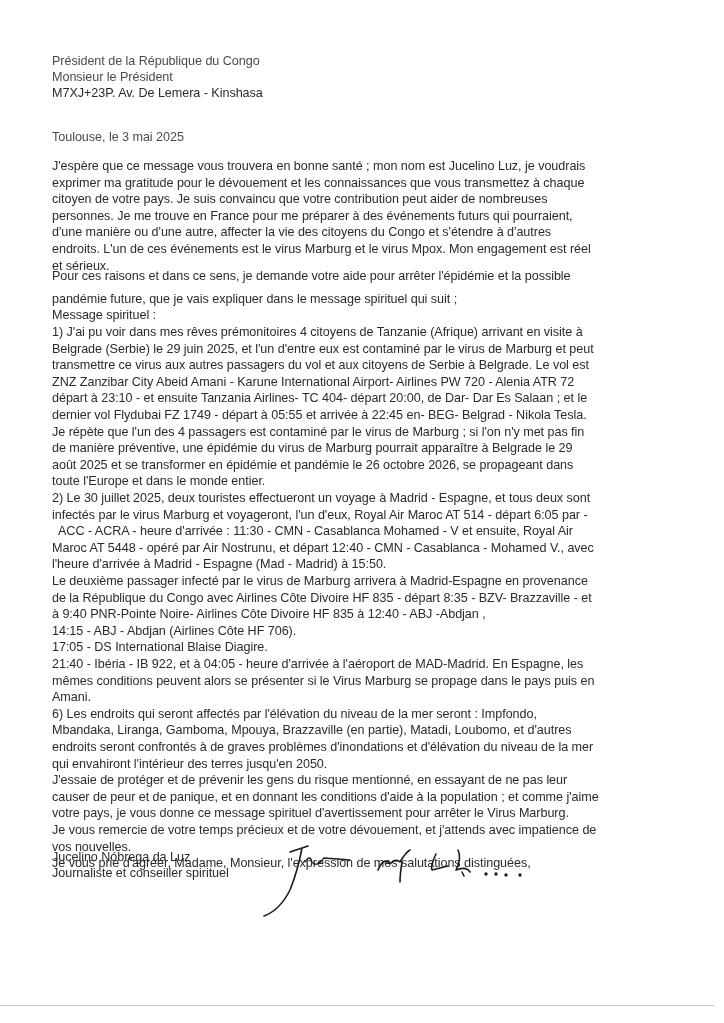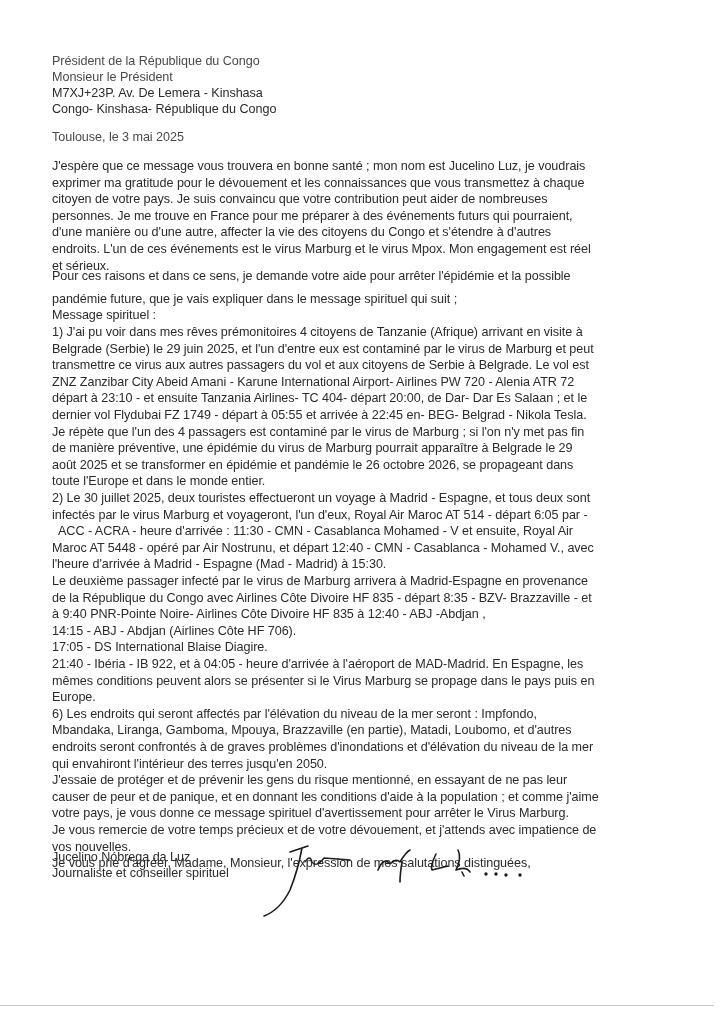--- a/index.html
+++ b/index.html
@@ -21,21 +21,20 @@
   .signature { position: absolute; left: 250px; top: 840px; width: 360px; height: 80px; }
 </style>
 </head>
 <body>
 
 <div class="page">
 
   <div class="line faint" style="top:53px">Président de la République du Congo</div>
   <div class="line faint" style="top:69px">Monsieur le Président</div>
   <div class="line" style="top:85px">M7XJ+23P. Av. De Lemera - Kinshasa</div>
-  <div class="line" style="top:101px">Congo- Kinshasa- République du Congo</div>
 
   <div class="line faint" style="top:129px">Toulouse, le 3 mai 2025</div>
 
   <div id="body-lines">
       <div class="line" style="top: 158px;">J'espère que ce message vous trouvera en bonne santé ; mon nom est Jucelino Luz, je voudrais</div>
       <div class="line" style="top: 174.6px;">exprimer ma gratitude pour le dévouement et les connaissances que vous transmettez à chaque</div>
       <div class="line" style="top: 191.2px;">citoyen de votre pays. Je suis convaincu que votre contribution peut aider de nombreuses</div>
       <div class="line" style="top: 207.8px;">personnes. Je me trouve en France pour me préparer à des événements futurs qui pourraient,</div>
       <div class="line" style="top: 224.4px;">d'une manière ou d'une autre, affecter la vie des citoyens du Congo et s'étendre à d'autres</div>
       <div class="line" style="top: 241px;">endroits. L'un de ces événements est le virus Marburg et le virus Mpox. Mon engagement est réel</div>
@@ -50,29 +49,29 @@
       <div class="line" style="top: 390.4px;">départ à 23:10 - et ensuite Tanzania Airlines- TC 404- départ 20:00, de Dar- Dar Es Salaan ; et le</div>
       <div class="line" style="top: 407px;">dernier vol Flydubai FZ 1749 - départ à 05:55 et arrivée à 22:45 en- BEG- Belgrad - Nikola Tesla.</div>
       <div class="line" style="top: 423.6px;">Je répète que l'un des 4 passagers est contaminé par le virus de Marburg ; si l'on n'y met pas fin</div>
       <div class="line" style="top: 440.2px;">de manière préventive, une épidémie du virus de Marburg pourrait apparaître à Belgrade le 29</div>
       <div class="line" style="top: 456.8px;">août 2025 et se transformer en épidémie et pandémie le 26 octobre 2026, se propageant dans</div>
       <div class="line" style="top: 473.4px;">toute l'Europe et dans le monde entier.</div>
       <div class="line" style="top: 490px;">2) Le 30 juillet 2025, deux touristes effectueront un voyage à Madrid - Espagne, et tous deux sont</div>
       <div class="line" style="top: 506.6px;">infectés par le virus Marburg et voyageront, l'un d'eux, Royal Air Maroc AT 514 - départ 6:05 par -</div>
       <div class="line" style="top: 523.2px; margin-left: 6px;">ACC - ACRA - heure d'arrivée : 11:30 - CMN - Casablanca Mohamed - V et ensuite, Royal Air</div>
       <div class="line" style="top: 539.8px;">Maroc AT 5448 - opéré par Air Nostrunu, et départ 12:40 - CMN - Casablanca - Mohamed V., avec</div>
-      <div class="line" style="top: 556.4px;">l'heure d'arrivée à Madrid - Espagne (Mad - Madrid) à 15:30.</div>
+      <div class="line" style="top: 556.4px;">l'heure d'arrivée à Madrid - Espagne (Mad - Madrid) à 15:50.</div>
       <div class="line" style="top: 573px;">Le deuxième passager infecté par le virus de Marburg arrivera à Madrid-Espagne en provenance</div>
       <div class="line" style="top: 589.6px;">de la République du Congo avec Airlines Côte Divoire HF 835 - départ 8:35 - BZV- Brazzaville - et</div>
       <div class="line" style="top: 606.2px;">à 9:40 PNR-Pointe Noire- Airlines Côte Divoire HF 835 à 12:40 - ABJ -Abdjan ,</div>
       <div class="line" style="top: 622.8px;">14:15 - ABJ - Abdjan (Airlines Côte HF 706).</div>
       <div class="line" style="top: 639.4px;">17:05 - DS International Blaise Diagire.</div>
       <div class="line" style="top: 656px;">21:40 - Ibéria - IB 922, et à 04:05 - heure d'arrivée à l'aéroport de MAD-Madrid. En Espagne, les</div>
       <div class="line" style="top: 672.6px;">mêmes conditions peuvent alors se présenter si le Virus Marburg se propage dans le pays puis en</div>
-      <div class="line" style="top: 689.2px;">Europe.</div>
+      <div class="line" style="top: 689.2px;">Amani.</div>
       <div class="line" style="top: 705.8px;">6) Les endroits qui seront affectés par l'élévation du niveau de la mer seront : Impfondo,</div>
       <div class="line" style="top: 722.4px;">Mbandaka, Liranga, Gamboma, Mpouya, Brazzaville (en partie), Matadi, Loubomo, et d'autres</div>
       <div class="line" style="top: 739px;">endroits seront confrontés à de graves problèmes d'inondations et d'élévation du niveau de la mer</div>
       <div class="line" style="top: 755.6px;">qui envahiront l'intérieur des terres jusqu'en 2050.</div>
       <div class="line" style="top: 772.2px;">J'essaie de protéger et de prévenir les gens du risque mentionné, en essayant de ne pas leur</div>
       <div class="line" style="top: 788.8px;">causer de peur et de panique, et en donnant les conditions d'aide à la population ; et comme j'aime</div>
       <div class="line" style="top: 805.4px;">votre pays, je vous donne ce message spirituel d'avertissement pour arrêter le Virus Marburg.</div>
       <div class="line" style="top: 822px;">Je vous remercie de votre temps précieux et de votre dévouement, et j'attends avec impatience de</div>
       <div class="line" style="top: 838.6px;">vos nouvelles.</div>
       <div class="line" style="top: 855.2px;">Je vous prie d'agréer, Madame, Monsieur, l'expression de mes salutations distinguées,</div>

